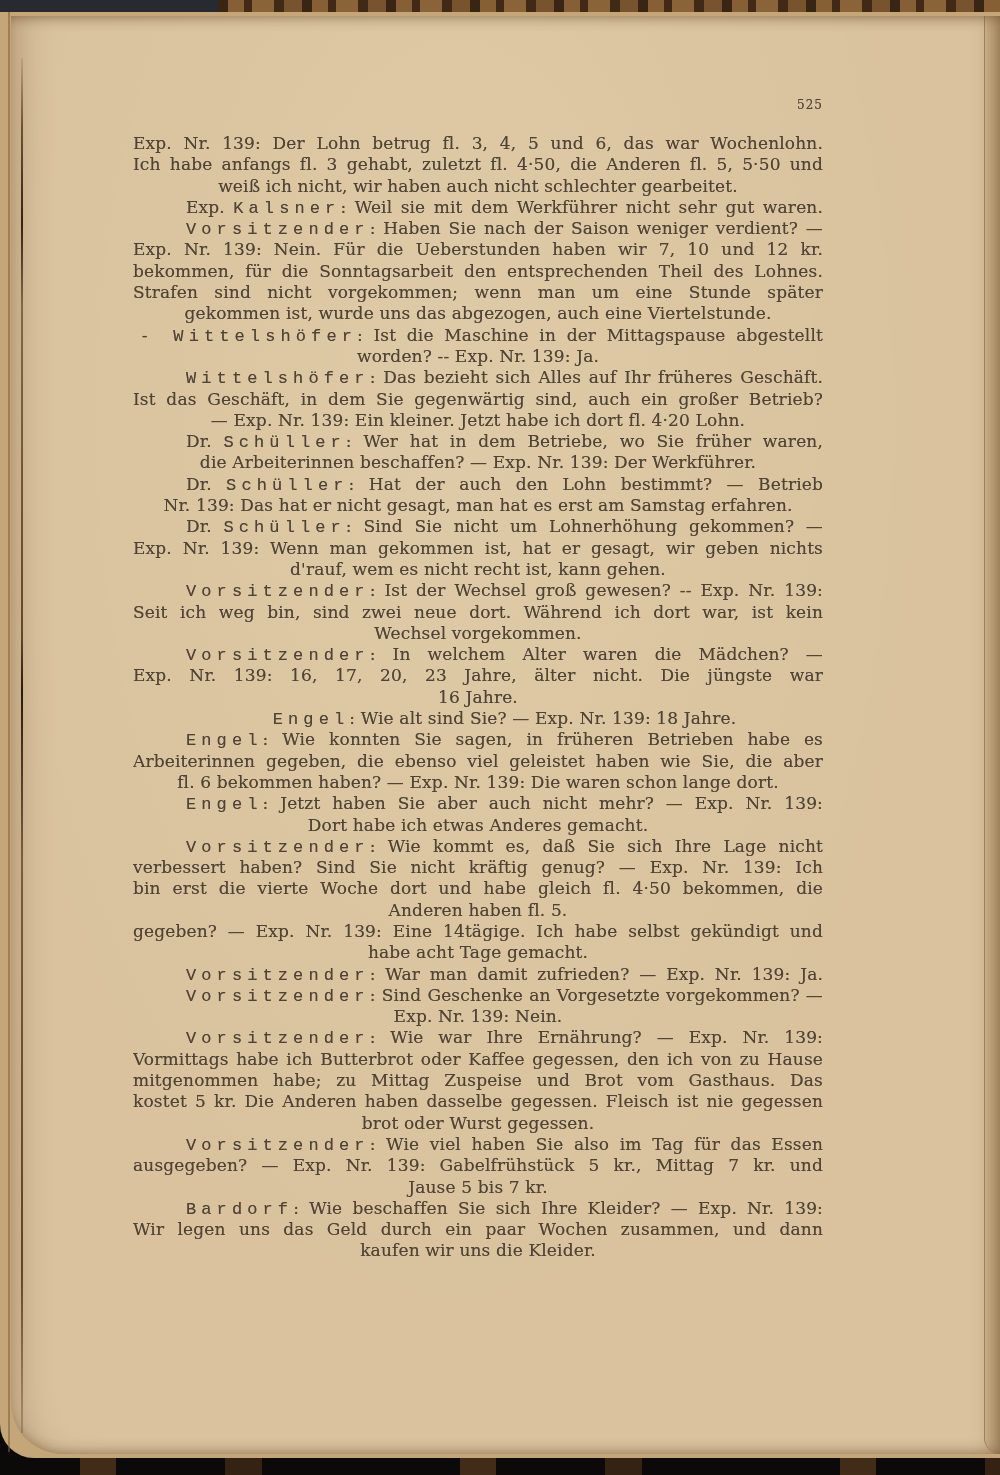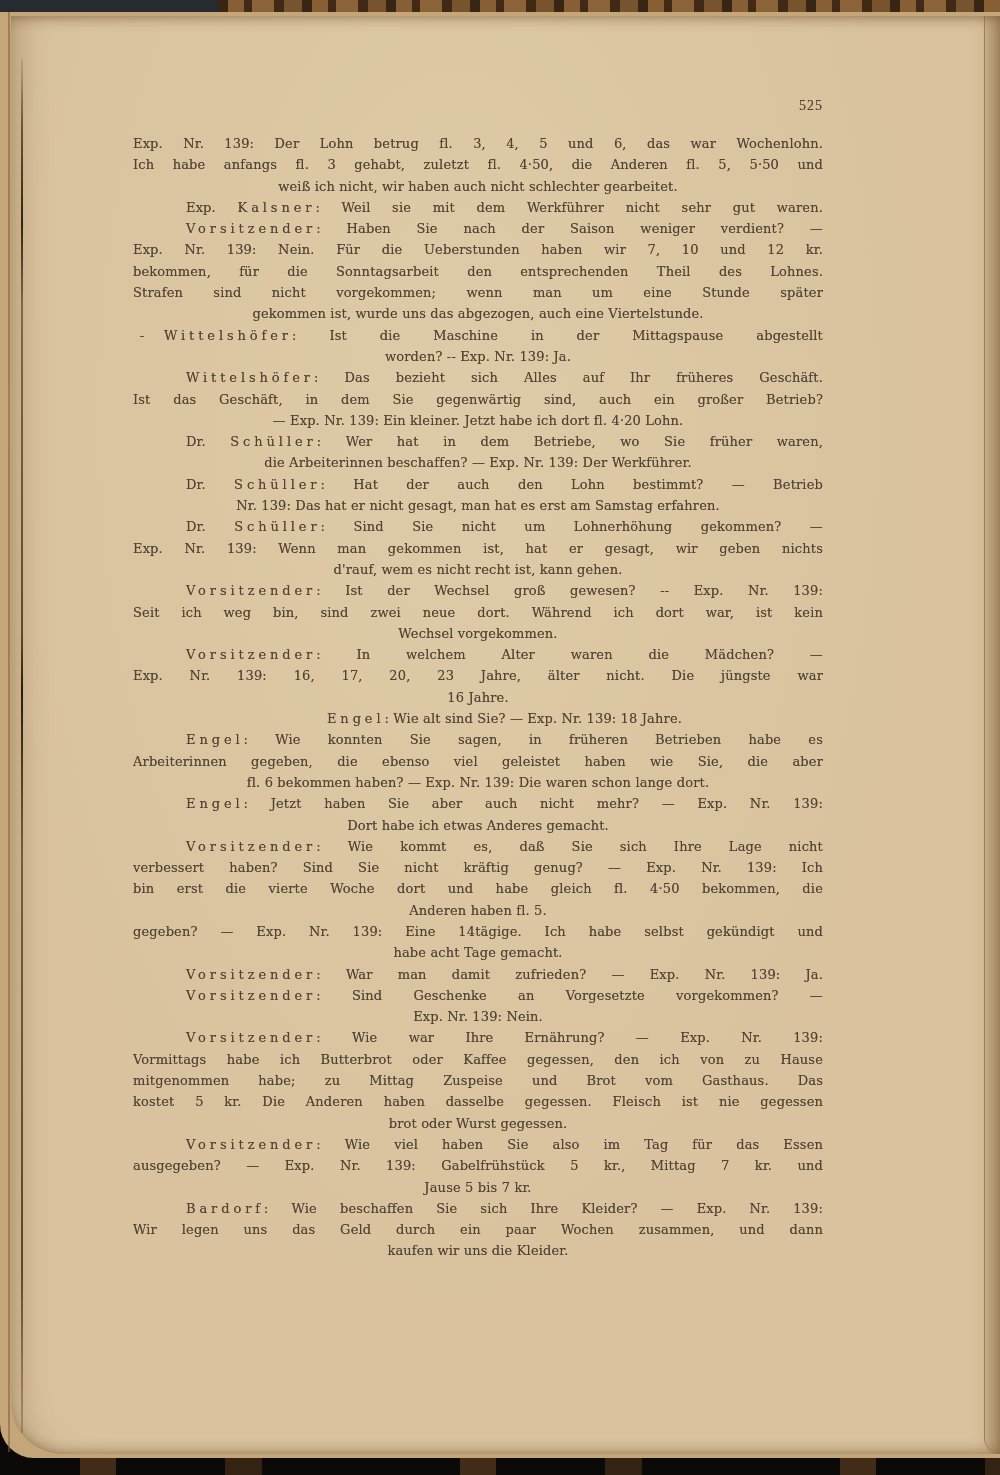--- a/index.html
+++ b/index.html
@@ -73,41 +73,40 @@
     border-left: 1px solid rgba(120,85,45,.38);
     background: linear-gradient(90deg, rgba(120,85,45,.10), rgba(120,85,45,.30));
     border-radius: inherit;
   }
 
   
   .page-num {
     position: absolute; left: 122px; top: 82px; width: 690px;
     text-align: right;
     color: var(--ink, #4f4335);
-    font-size: 14px; letter-spacing: 1px;
+    font-size: 12px; letter-spacing: 1px;
     text-shadow: 0 0 .5px rgba(79,67,53,.55);
-    font-family: Liberation Serif, serif;
   }
   .text-block {
     position: absolute; left: 122px; top: 117px; width: 690px;
     color: var(--ink, #4f4335);
-    font-size: 13px;
+    font-size: 17px;
     text-shadow: 0 0 .5px rgba(79,67,53,.55);
   }
   .line {
     height: 21.3px; line-height: 21.3px;
     overflow: hidden;
     letter-spacing: .15px;
     white-space: normal;
     text-align: center;
   }
   .line.just { text-align: justify; }
   .line.just::after { content: ""; display: inline-block; width: 100%; height: 0; }
   .line.ind { text-indent: 53px; }
-  .spaced { letter-spacing: .30em; }
+  .spaced { letter-spacing: .30em; font-family: Liberation Mono, monospace; }
 </style>
 </head>
 <body>
 
 <div class="top-band">
   <div class="top-band-dark"></div>
   <div class="top-band-mottle"></div>
 </div>
 <div class="bottom-band"></div>
 

